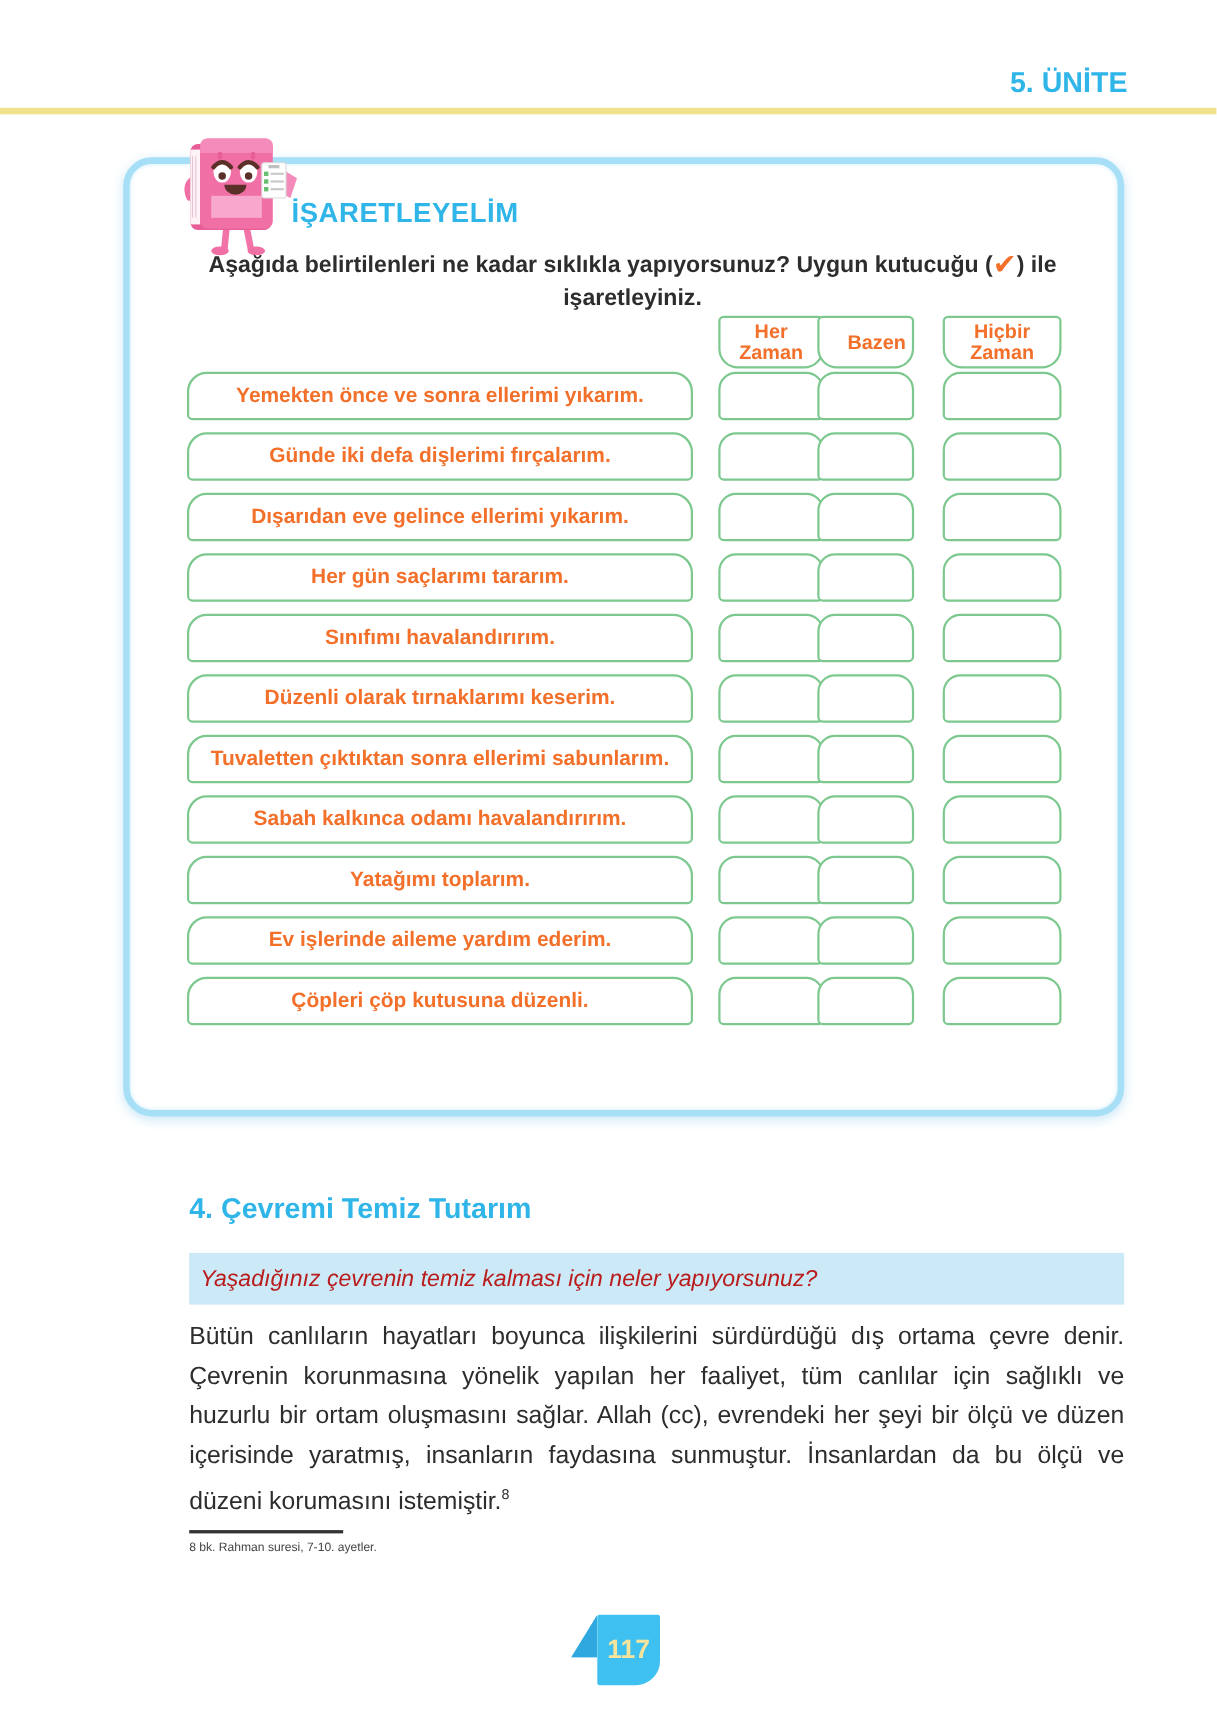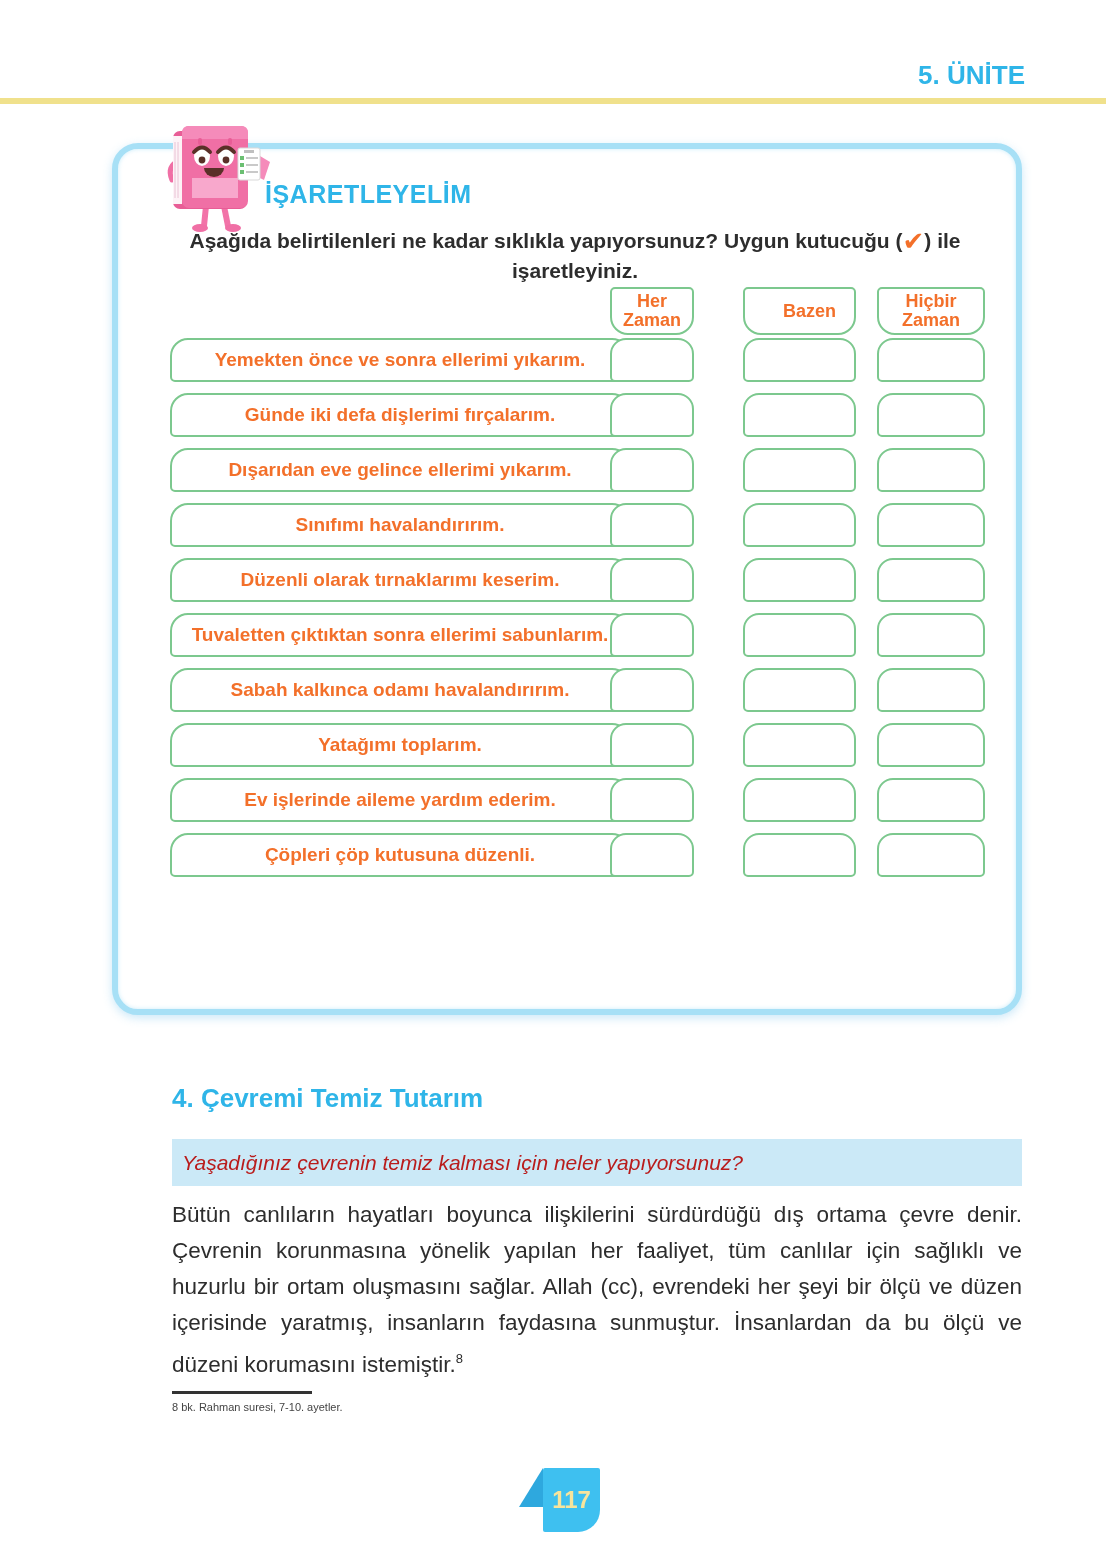--- a/index.html
+++ b/index.html
@@ -30,21 +30,21 @@
   .check-glyph{color:var(--orange);font-size:26px;vertical-align:-2px;line-height:0;}
 
   
   .table-header{position:absolute;left:0;top:138px;width:100%;height:48px;}
   .header-cell{
     position:absolute;top:0;height:48px;border:2px solid var(--green);
     border-radius:5px 5px 18px 18px;background:#fff;
     display:flex;align-items:center;justify-content:center;text-align:center;
     color:var(--orange);font-weight:bold;font-size:18px;line-height:1.05;
   }
-  .col0{left:492px;width:84px;} .col1{left:625px;width:113px;padding-left:20px;} .col2{left:739px;width:108px;margin-left:20px;}
+  .col0{left:535px;width:96px;} .col1{left:625px;width:88px;padding-left:20px;} .col2{left:739px;width:108px;}
 
   
   .rows{position:absolute;left:0;top:189px;width:100%;}
   .check-row{position:relative;height:44px;margin-bottom:11px;}
   .row-label{
     position:absolute;left:52px;top:0;width:460px;height:44px;
     border:2px solid var(--green);border-radius:18px 18px 5px 5px;background:#fff;
     display:flex;align-items:center;justify-content:center;
     color:var(--orange);font-weight:bold;font-size:19px;text-align:left;
   }
@@ -162,20 +162,26 @@
         <div class="check-cell col1"></div>
         <div class="check-cell col2"></div>
       </div>
       <div class="check-row">
         <div class="row-label">Dışarıdan eve gelince ellerimi yıkarım.</div>
         <div class="check-cell col0"></div>
         <div class="check-cell col1"></div>
         <div class="check-cell col2"></div>
       </div>
       <div class="check-row">
+        <div class="row-label">Her gün saçlarımı tararım.</div>
+        <div class="check-cell col0"></div>
+        <div class="check-cell col1"></div>
+        <div class="check-cell col2"></div>
+      </div>
+      <div class="check-row">
         <div class="row-label">Sınıfımı havalandırırım.</div>
         <div class="check-cell col0"></div>
         <div class="check-cell col1"></div>
         <div class="check-cell col2"></div>
       </div>
       <div class="check-row">
         <div class="row-label">Düzenli olarak tırnaklarımı keserim.</div>
         <div class="check-cell col0"></div>
         <div class="check-cell col1"></div>
         <div class="check-cell col2"></div>

